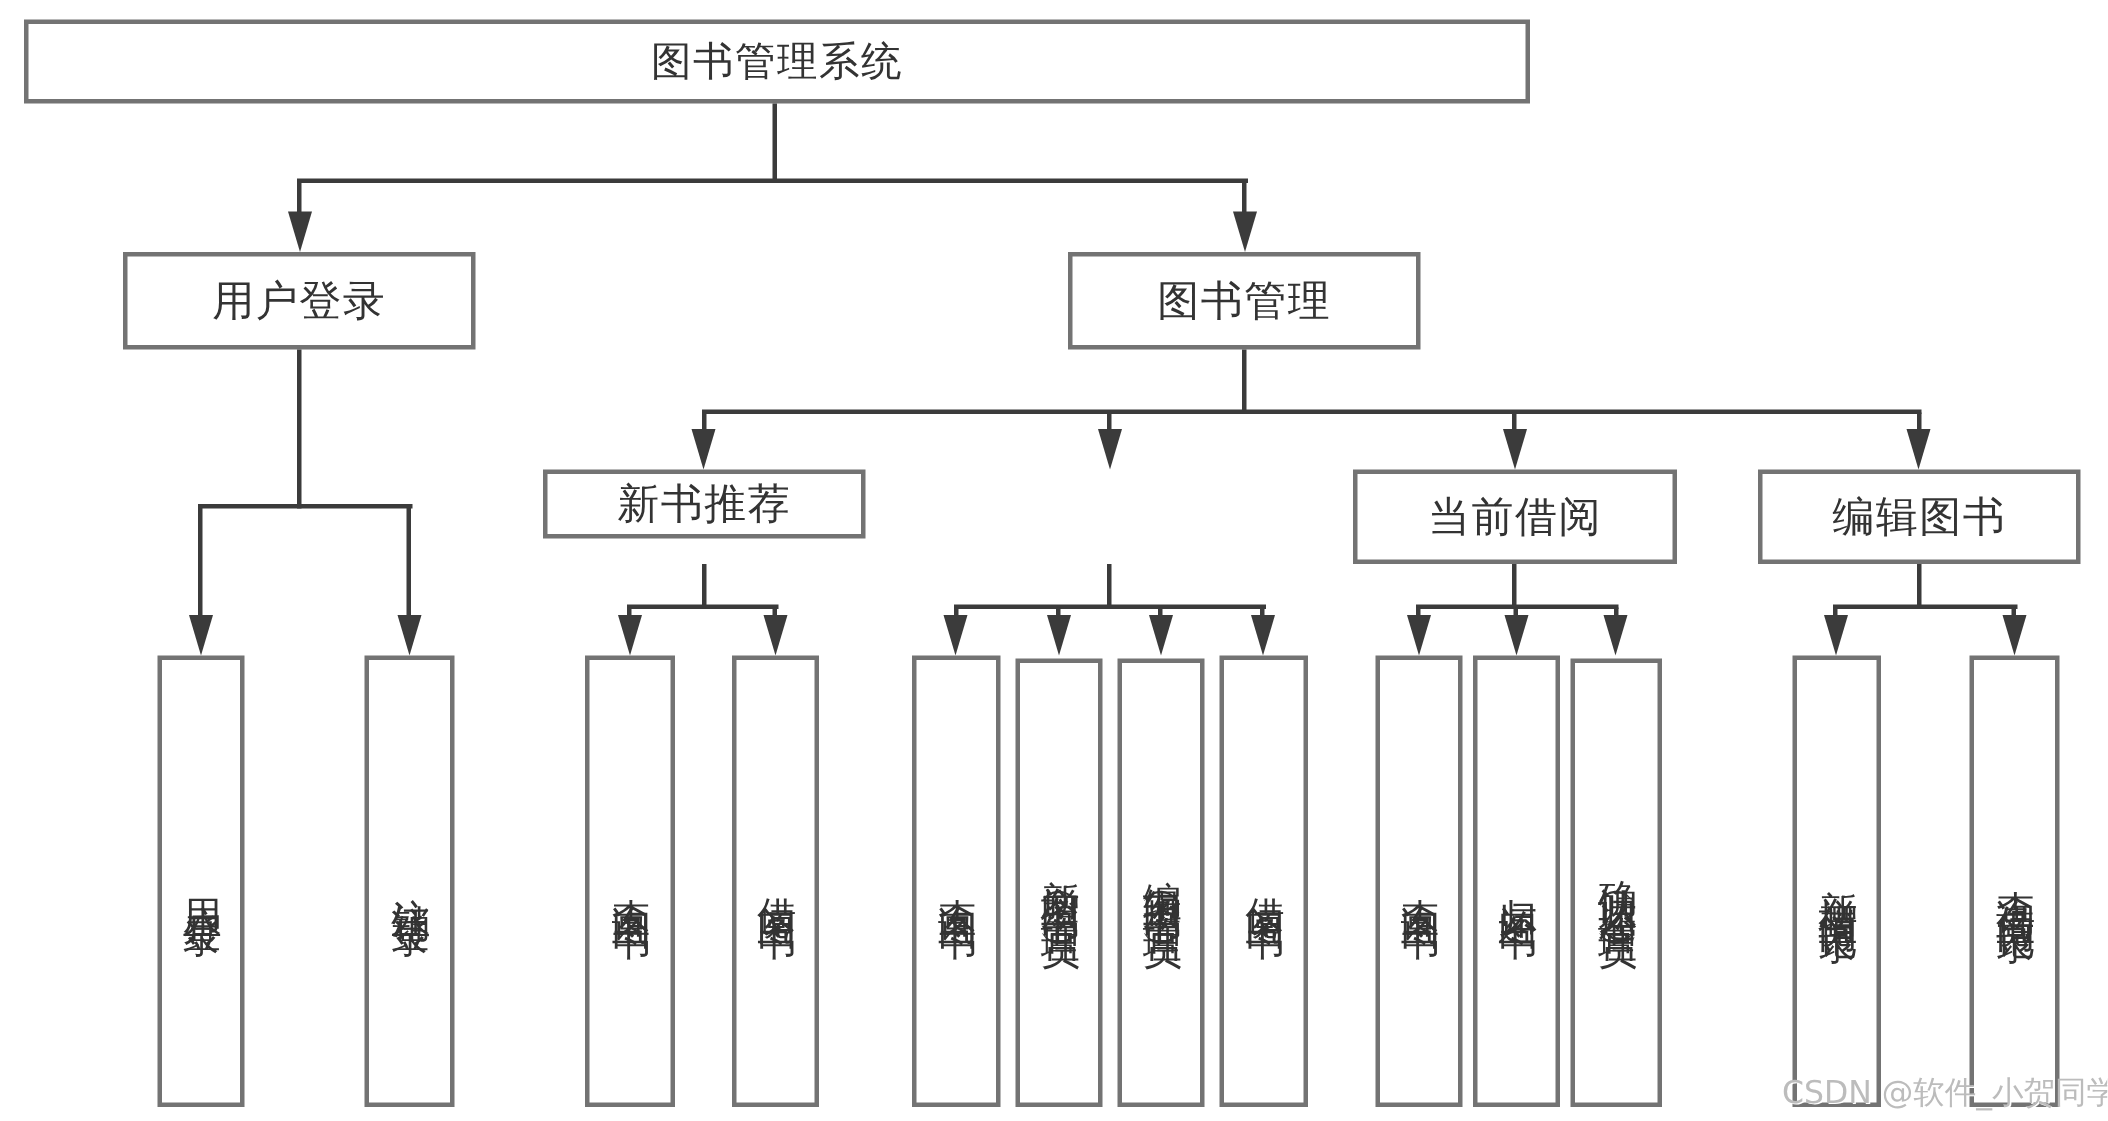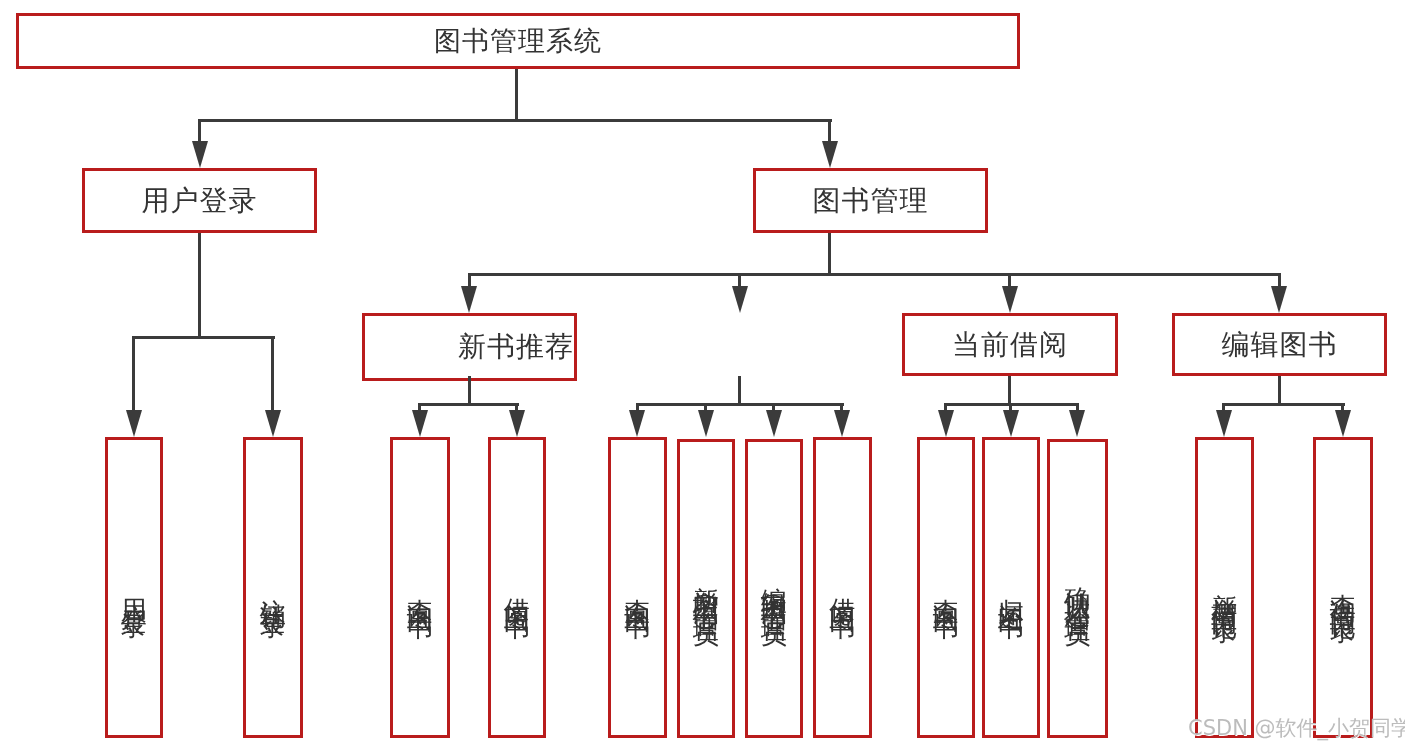--- a/index.html
+++ b/index.html
@@ -8,21 +8,21 @@
     width: 1405px;
     height: 747px;
     background: #ffffff;
     overflow: hidden;
     font-family: "DejaVu Sans", "Liberation Sans", sans-serif;
   }
   .box {
     position: absolute;
     box-sizing: border-box;
     background: #ffffff;
-    border: 3px solid #b91c1c;
+    border: 3px solid #737373;
     display: flex;
     align-items: center;
     justify-content: center;
   }
   .hlabel {
     font-size: 28px;
     color: #333333;
     letter-spacing: 1px;
     white-space: nowrap;
   }
@@ -60,25 +60,25 @@
 <div class="canvas">
 
   <div class="box" style="left:16px; top:13px; width:1004px; height:56px;">
     <span class="hlabel root-label">图书管理系统</span>
   </div>
 
   <div class="box" style="left:82px; top:168px; width:235px; height:65px;">
     <span class="hlabel">用户登录</span>
   </div>
 
-  <div class="box" style="left:753px; top:168px; width:235px; height:65px;">
+  <div class="box" style="left:712px; top:168px; width:235px; height:65px;">
     <span class="hlabel">图书管理</span>
   </div>
 
-  <div class="box" style="left:362px; top:313px; width:215px; height:68px;justify-content:flex-end;">
+  <div class="box" style="left:362px; top:313px; width:215px; height:46px;">
     <span class="hlabel">新书推荐</span>
   </div>
 
 
   <div class="box" style="left:902px; top:313px; width:216px; height:63px;">
     <span class="hlabel">当前借阅</span>
   </div>
 
   <div class="box" style="left:1172px; top:313px; width:215px; height:63px;">
     <span class="hlabel">编辑图书</span>

